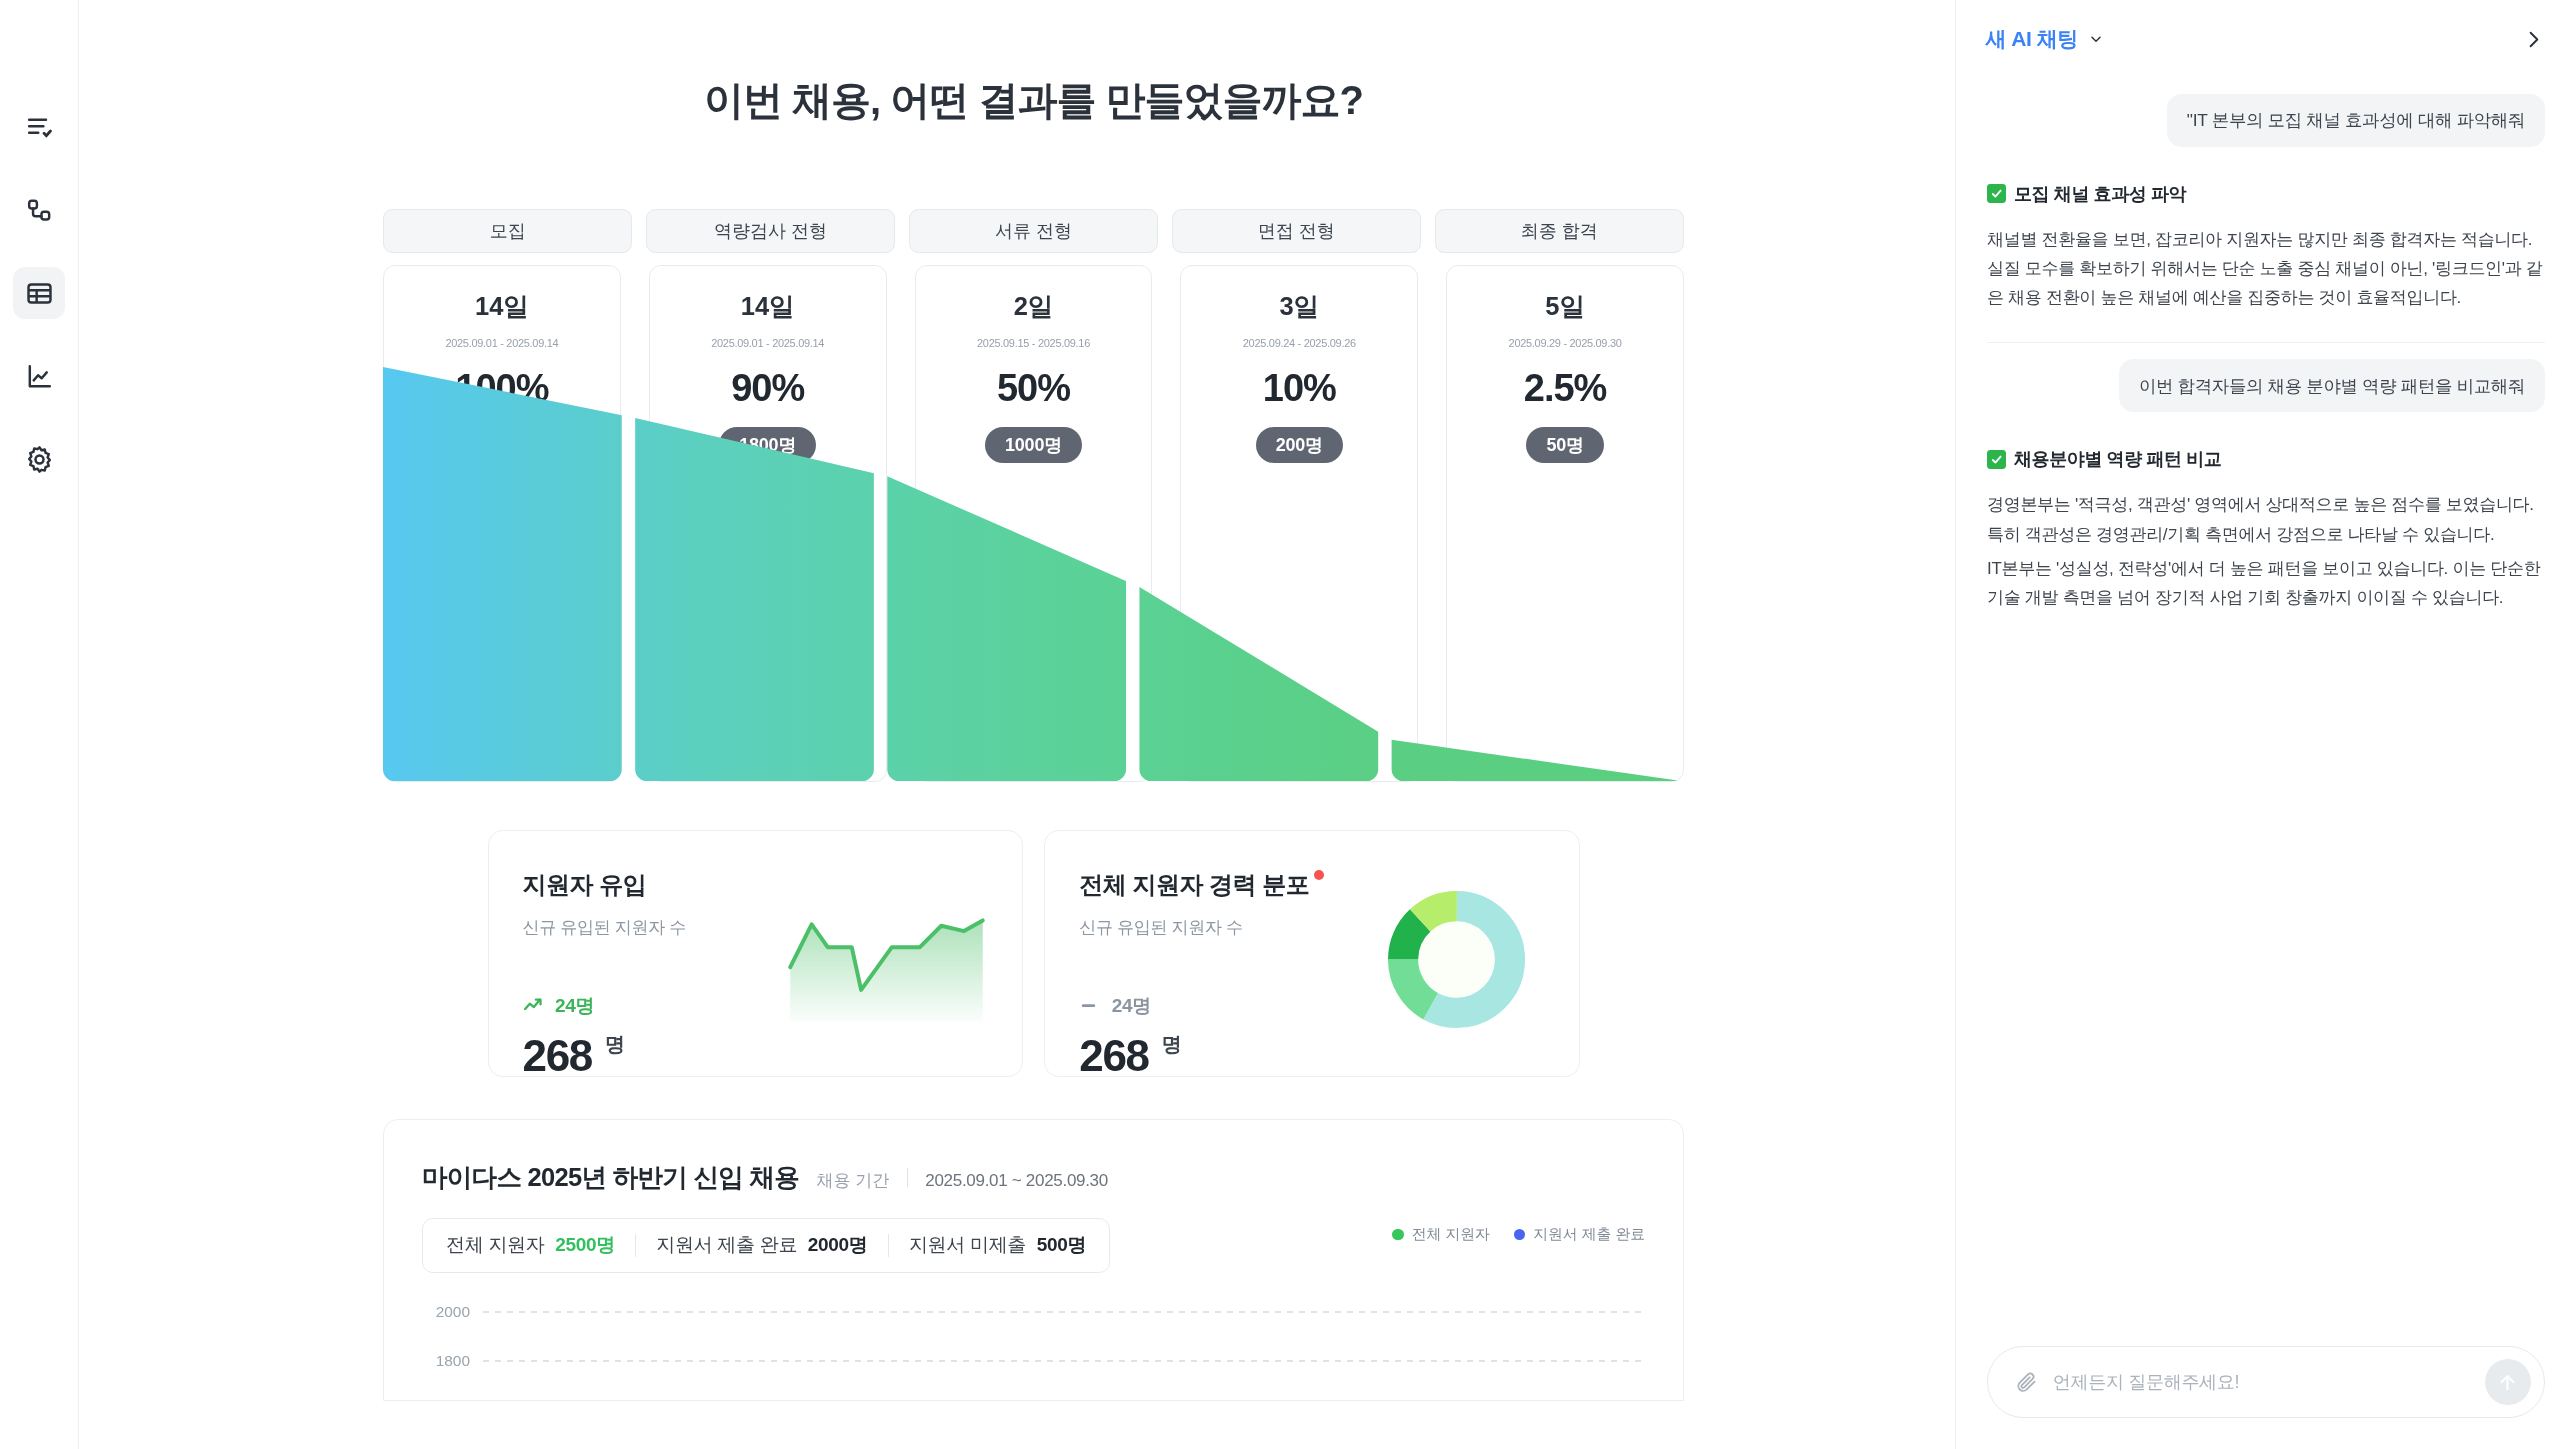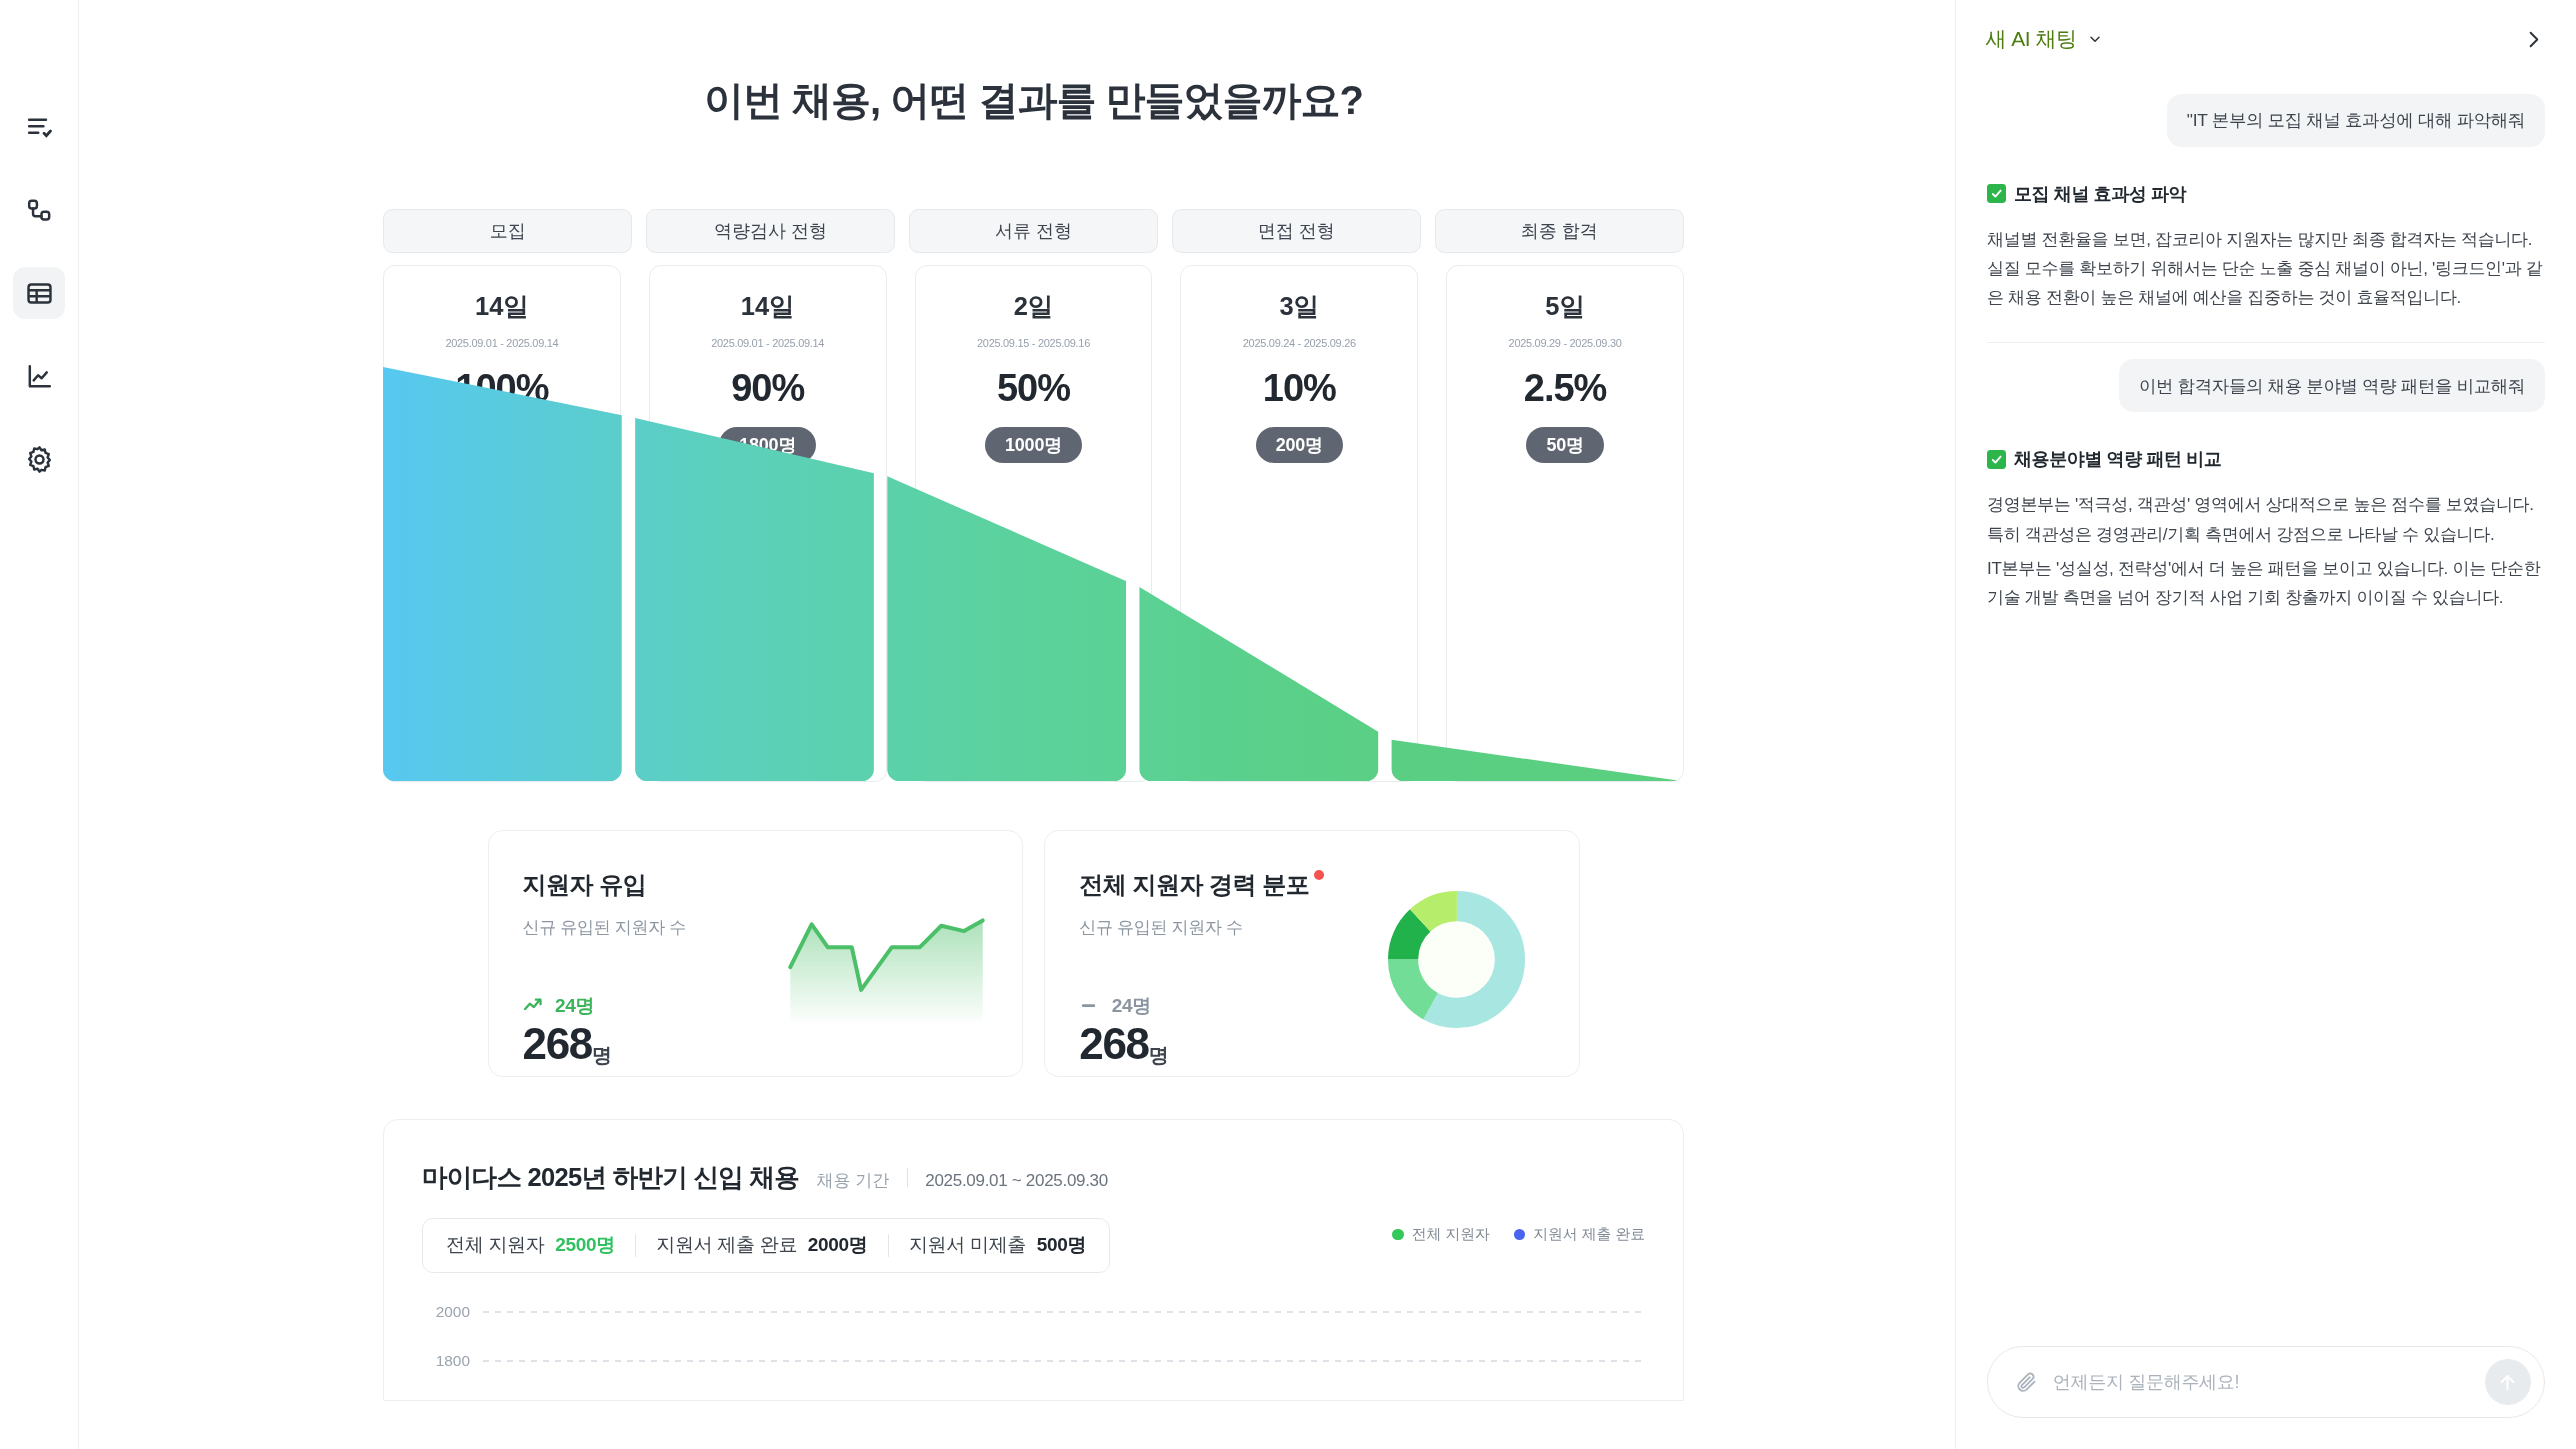--- a/index.html
+++ b/index.html
@@ -94,21 +94,21 @@
   }
   .mc-sub { font-size: 17px; color: #8d97a2; margin-top: 14.8px; letter-spacing: -0.3px; }
   .mc-delta {
     margin-top: 54px; display: flex; align-items: center; gap: 9.4px;
     font-size: 19px; font-weight: 700; letter-spacing: -0.3px;
   }
   .mc-delta.up { color: #3cb45a; }
   .mc-delta.flat { color: #8b95a1; }
   .mc-delta svg { width: 23px; height: 17.4px; display: block; }
   .mc-value {
-    margin-top: 0; display: flex; align-items: flex-end; gap: 0;
+    margin-top: 12px; display: flex; align-items: flex-start; gap: 13px;
   }
   .mc-num { font-size: 44px; font-weight: 800; color: #22282f; letter-spacing: -1.3px; }
   .mc-unit { font-size: 20px; font-weight: 600; color: #3d444d; }
   .mc-viz { position: absolute; right: 35px; top: 64px; }
 
   
   .bottom-panel {
     width: 1301px; margin: 42px auto 0 auto;
     border: 1.3px solid #eceef1; border-top-left-radius: 14.8px; border-top-right-radius: 14.8px;
     background: #ffffff; padding: 40px 38px 0 38px;
@@ -151,21 +151,21 @@
     flex: 0 0 621px; width: 621px; height: 1449px;
     background: #ffffff; border-left: 1.3px solid #eceef1;
     position: relative; display: flex; flex-direction: column;
   }
   .ai-head {
     height: 78px; flex: 0 0 78px;
     display: flex; align-items: center; justify-content: space-between;
     padding: 0 31px 0 29.5px;
   }
   .ai-title-wrap { display: flex; align-items: center; gap: 10.7px; cursor: pointer; }
-  .ai-title { font-size: 21px; font-weight: 400; color: #4d7c0f; letter-spacing: -0.5px; }
+  .ai-title { font-size: 21px; font-weight: 700; color: #3b82f6; letter-spacing: -0.5px; }
   .ai-chev svg, .ai-collapse svg { display: block; }
 
   .ai-body { flex: 1 1 auto; overflow: hidden; padding: 0 31px; }
 
   .msg-user-row { display: flex; justify-content: flex-end; margin-top: 16px; }
   .msg-user {
     background: #f2f4f6; border-radius: 14.8px;
     padding: 13.4px 20px; max-width: 470px;
     font-size: 17.4px; color: #3d444d; line-height: 1.5; letter-spacing: -0.3px;
   }

